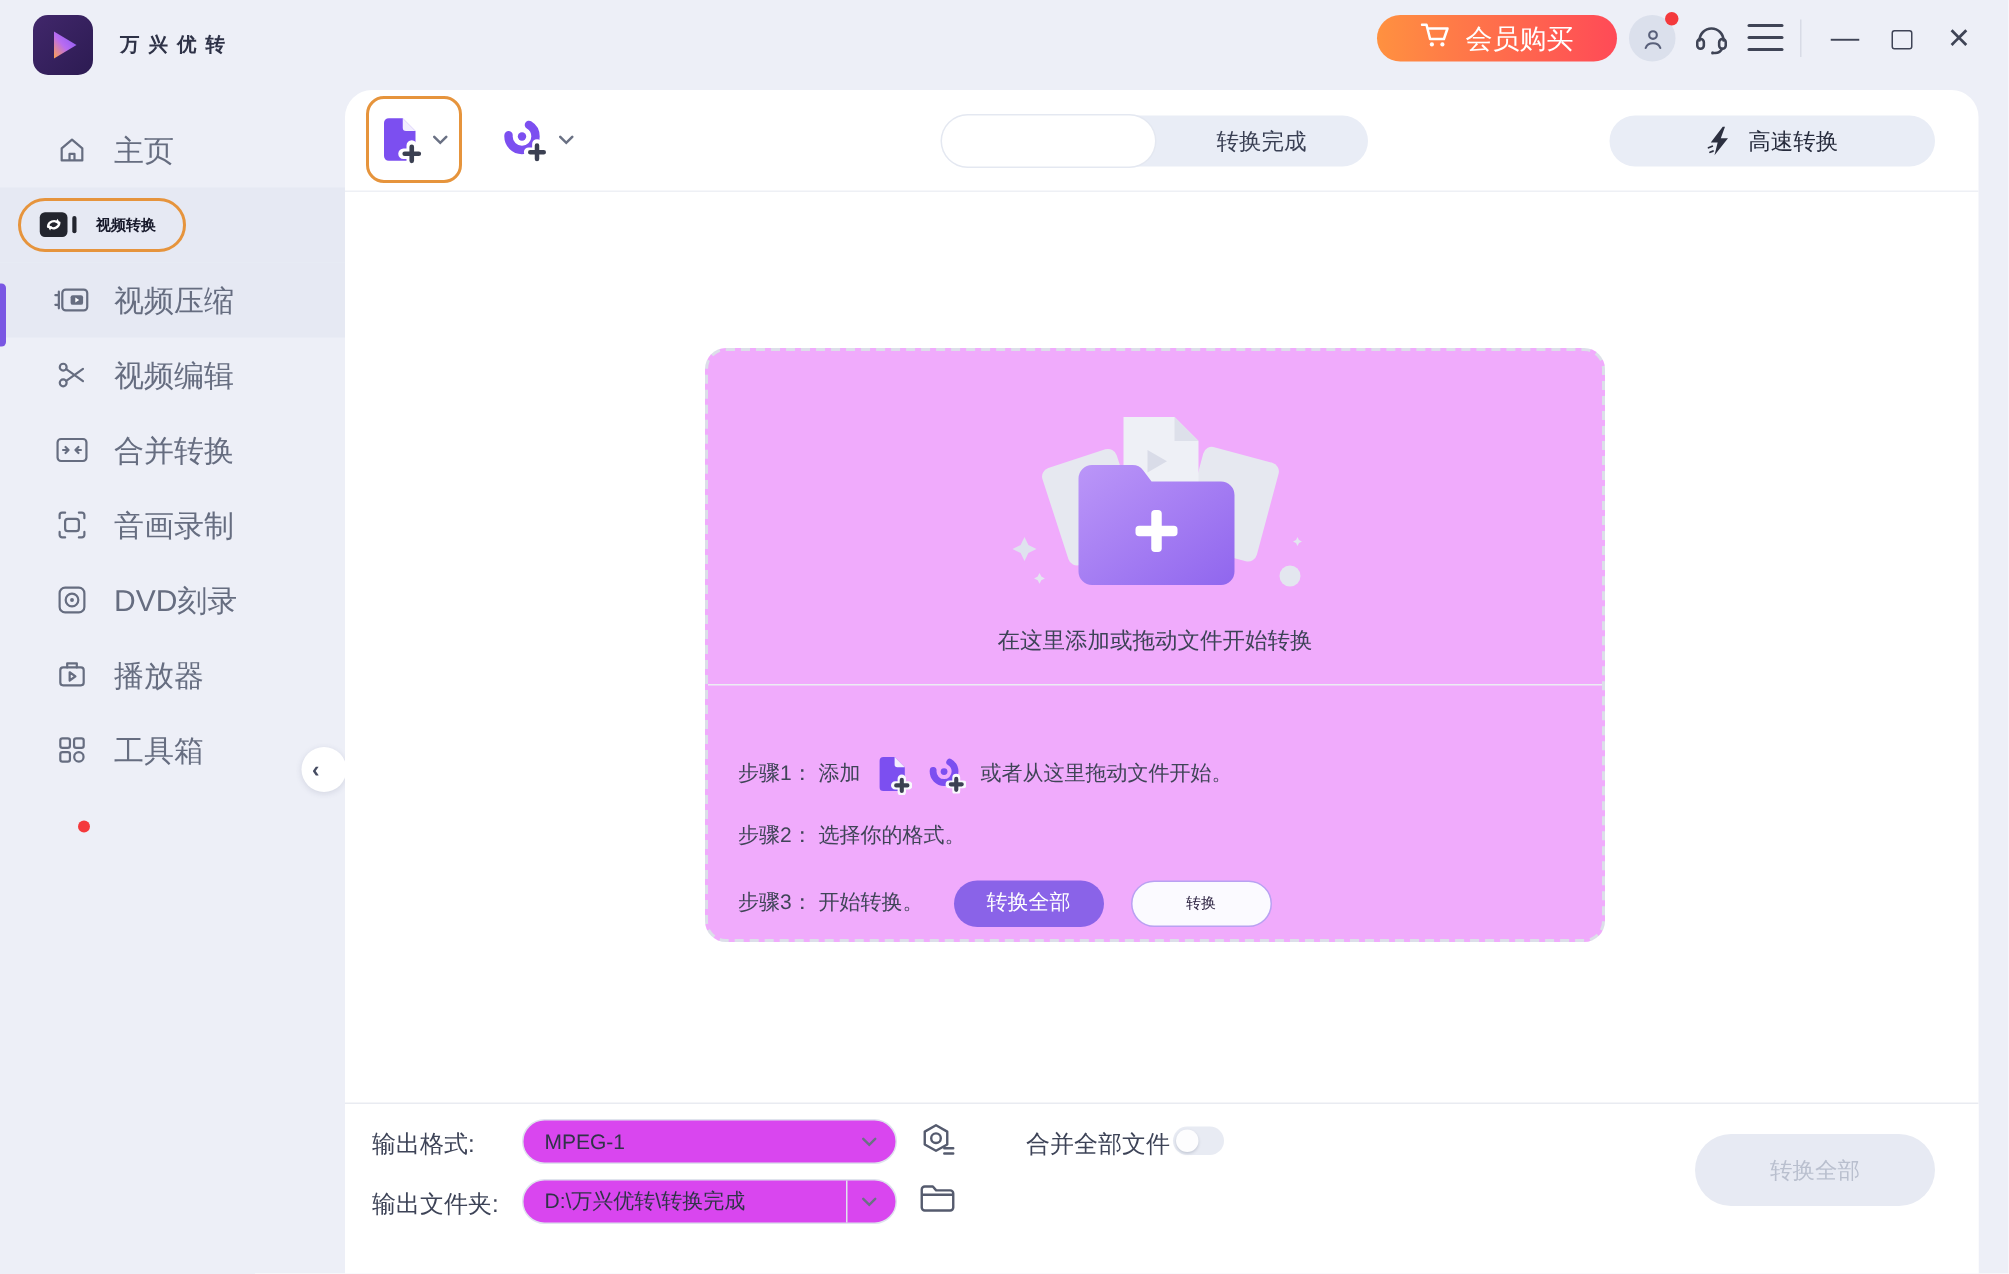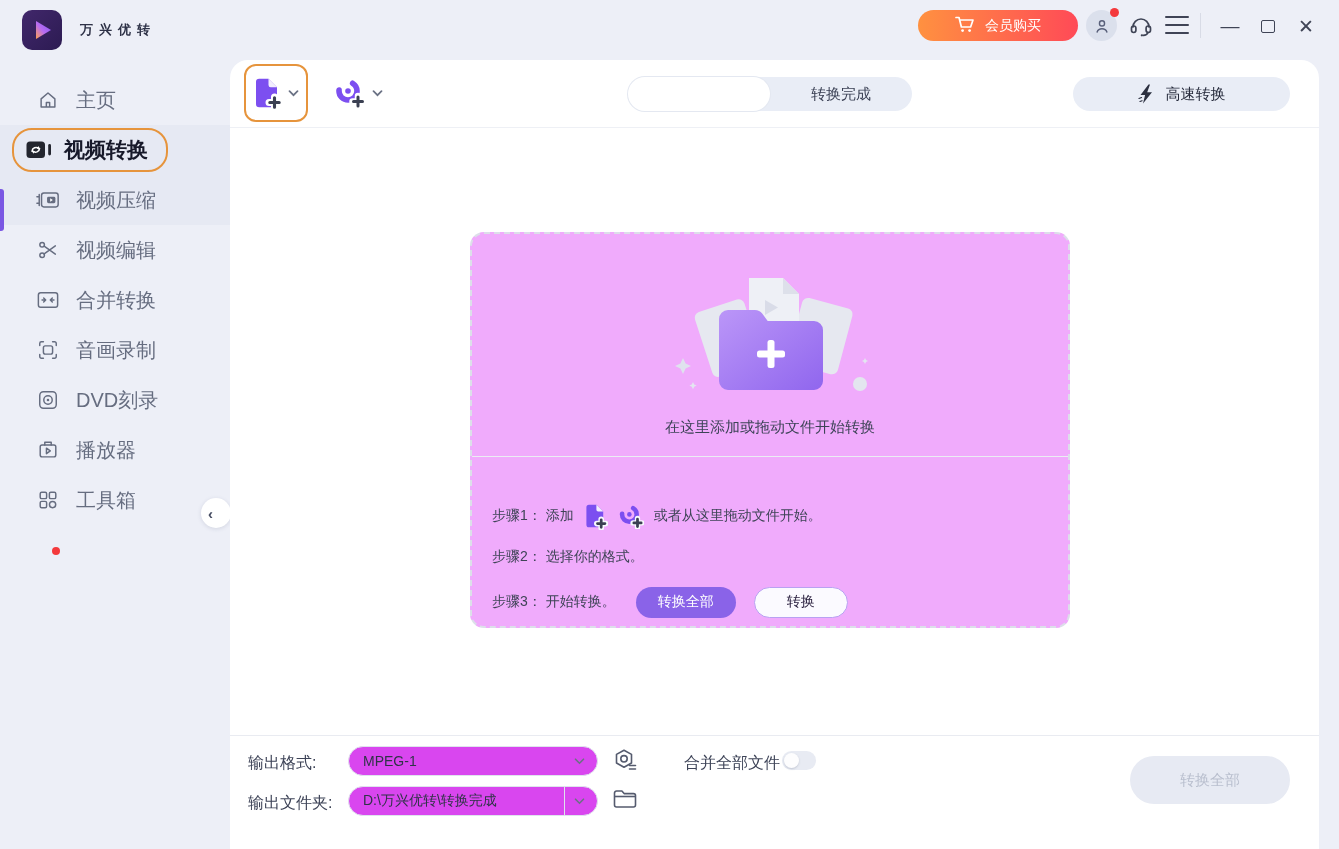--- a/index.html
+++ b/index.html
@@ -10,21 +10,21 @@
   }
   .abs { position:absolute; }
 
   
   #titlebar { left:0; top:0; width:1339px; height:60px; }
   #app-logo { left:22px; top:10px; width:40px; height:40px; border-radius:10px;
     background:linear-gradient(135deg,#41276b,#2c1b52); display:flex; align-items:center; justify-content:center; }
   #app-title { left:80px; top:21px; font-size:13px; font-weight:bold; color:#2e3247; letter-spacing:6px; }
   #buy-btn { left:918px; top:10px; width:160px; height:31px; border-radius:16px;
     background:linear-gradient(90deg,#ff9140,#ff4a57); color:#fff; display:flex; align-items:center;
-    justify-content:center; gap:10px; font-size:14px; cursor:pointer; }
+    justify-content:center; gap:10px; font-size:18px; cursor:pointer; }
   #avatar { left:1086px; top:10px; width:31px; height:31px; border-radius:50%; background:#dbe0ec;
     display:flex; align-items:center; justify-content:center; }
   #avatar-badge { left:1110px; top:8px; width:9px; height:9px; border-radius:50%; background:#f4393c; }
   #headset-btn { left:1128px; top:13px; }
   #menu-btn { left:1165px; top:16px; width:24px; height:18px; display:flex; flex-direction:column; justify-content:space-between; }
   #menu-btn span { display:block; height:2.4px; background:#3f4456; border-radius:2px; }
   #win-sep { left:1200px; top:13px; width:1px; height:25px; background:#d8dbe6; }
   .winctl { top:12px; width:28px; height:28px; display:flex; align-items:center; justify-content:center;
     font-size:19px; color:#3f4456; cursor:pointer; }
   #min-btn { left:1216px; } #max-btn { left:1254px; font-size:15px; } #close-btn { left:1292px; }
@@ -32,21 +32,21 @@
 
   
   #sidebar { left:0; top:60px; width:230px; height:789px; }
   .side-item { position:absolute; left:0; width:230px; height:50px; display:flex; align-items:center; cursor:pointer; }
   .side-item .icon { width:24px; margin-left:36px; display:flex; justify-content:center; }
   .side-item .lbl { margin-left:16px; font-size:20px; color:#666d80; }
   .side-item.shade { background:#e6e9f3; }
   #side-active-bar { left:0; top:129px; width:4px; height:42px; background:#7a57e3; border-radius:0 3px 3px 0; }
   #active-pill { display:flex; align-items:center; margin-left:12px; border:2px solid #e6943c;
     border-radius:20px; padding:6px 18px 6px 12px; }
-  #active-pill .lbl { margin-left:12px; font-size:21px; font-weight:bold; color:#17192a; }
+  #active-pill .lbl { margin-left:12px; font-size:10px; font-weight:bold; color:#17192a; }
   #toolbox-dot { position:absolute; left:52px; top:487px; width:8px; height:8px; border-radius:50%; background:#f4393c; }
   #collapse-handle { left:201px; top:438px; width:30px; height:30px; border-radius:50%; background:#fff;
     box-shadow:0 1px 4px rgba(60,70,110,.15); display:flex; align-items:center; justify-content:flex-start;
     padding-left:7px; color:#454b61; font-size:15px; font-weight:bold; cursor:pointer; }
 
   
   #main-card { left:230px; top:60px; width:1089px; height:789px; background:#fff; border-radius:18px 18px 0 0; }
 
   
   #main-toolbar { left:0; top:0; width:1089px; height:68px; border-bottom:1px solid #eef0f5; }
@@ -70,21 +70,21 @@
   #illustration { left:185px; top:28px; width:230px; height:150px; }
   #drop-hint { left:0; top:184px; width:596px; text-align:center; font-size:15px; color:#3d4357; }
   #drop-divider { left:0; top:222px; width:596px; height:1px; background:#ebedf3; }
   .step-row { position:absolute; left:20px; display:flex; align-items:center; font-size:14px; color:#3f4457; }
   #step1 { top:262px; height:40px; gap:10px; }
   #step2 { top:314px; }
   #step3 { top:352px; height:32px; gap:8px; }
   #convert-all-inline { margin-left:12px; height:31px; padding:0 22px; border-radius:16px; background:#8a63e8;
     color:#fff; font-size:14px; display:flex; align-items:center; cursor:pointer; }
   #convert-inline { margin-left:10px; height:31px; width:94px; border-radius:16px; background:#fbfaff;
-    border:1px solid #b9a1f2; color:#2b2140; font-size:14px; display:flex; align-items:center; justify-content:center; cursor:pointer; }
+    border:1px solid #b9a1f2; color:#2b2140; font-size:10px; display:flex; align-items:center; justify-content:center; cursor:pointer; }
 
   
   #bottom-bar { left:0; top:675px; width:1089px; height:114px; border-top:1px solid #e9ebf1; background:#fff; }
   .bb-label { position:absolute; font-size:16px; color:#3d4357; }
   .bb-select { position:absolute; left:118px; width:250px; height:30px; border:1px solid #dfe3ed; border-radius:15px;
     background:#d946ef; display:flex; align-items:center; padding:0 12px 0 14px; font-size:14px; color:#2f3447; cursor:pointer; }
   .bb-select .val { flex:1; overflow:hidden; white-space:nowrap; }
   .bb-select .vsep { width:1px; height:28px; background:#dfe3ed; margin:0 9px 0 4px; }
   #row1-label { left:18px; top:17px; } #row1-select { top:10px; }
   #row2-label { left:18px; top:57px; } #row2-select { top:50px; }

